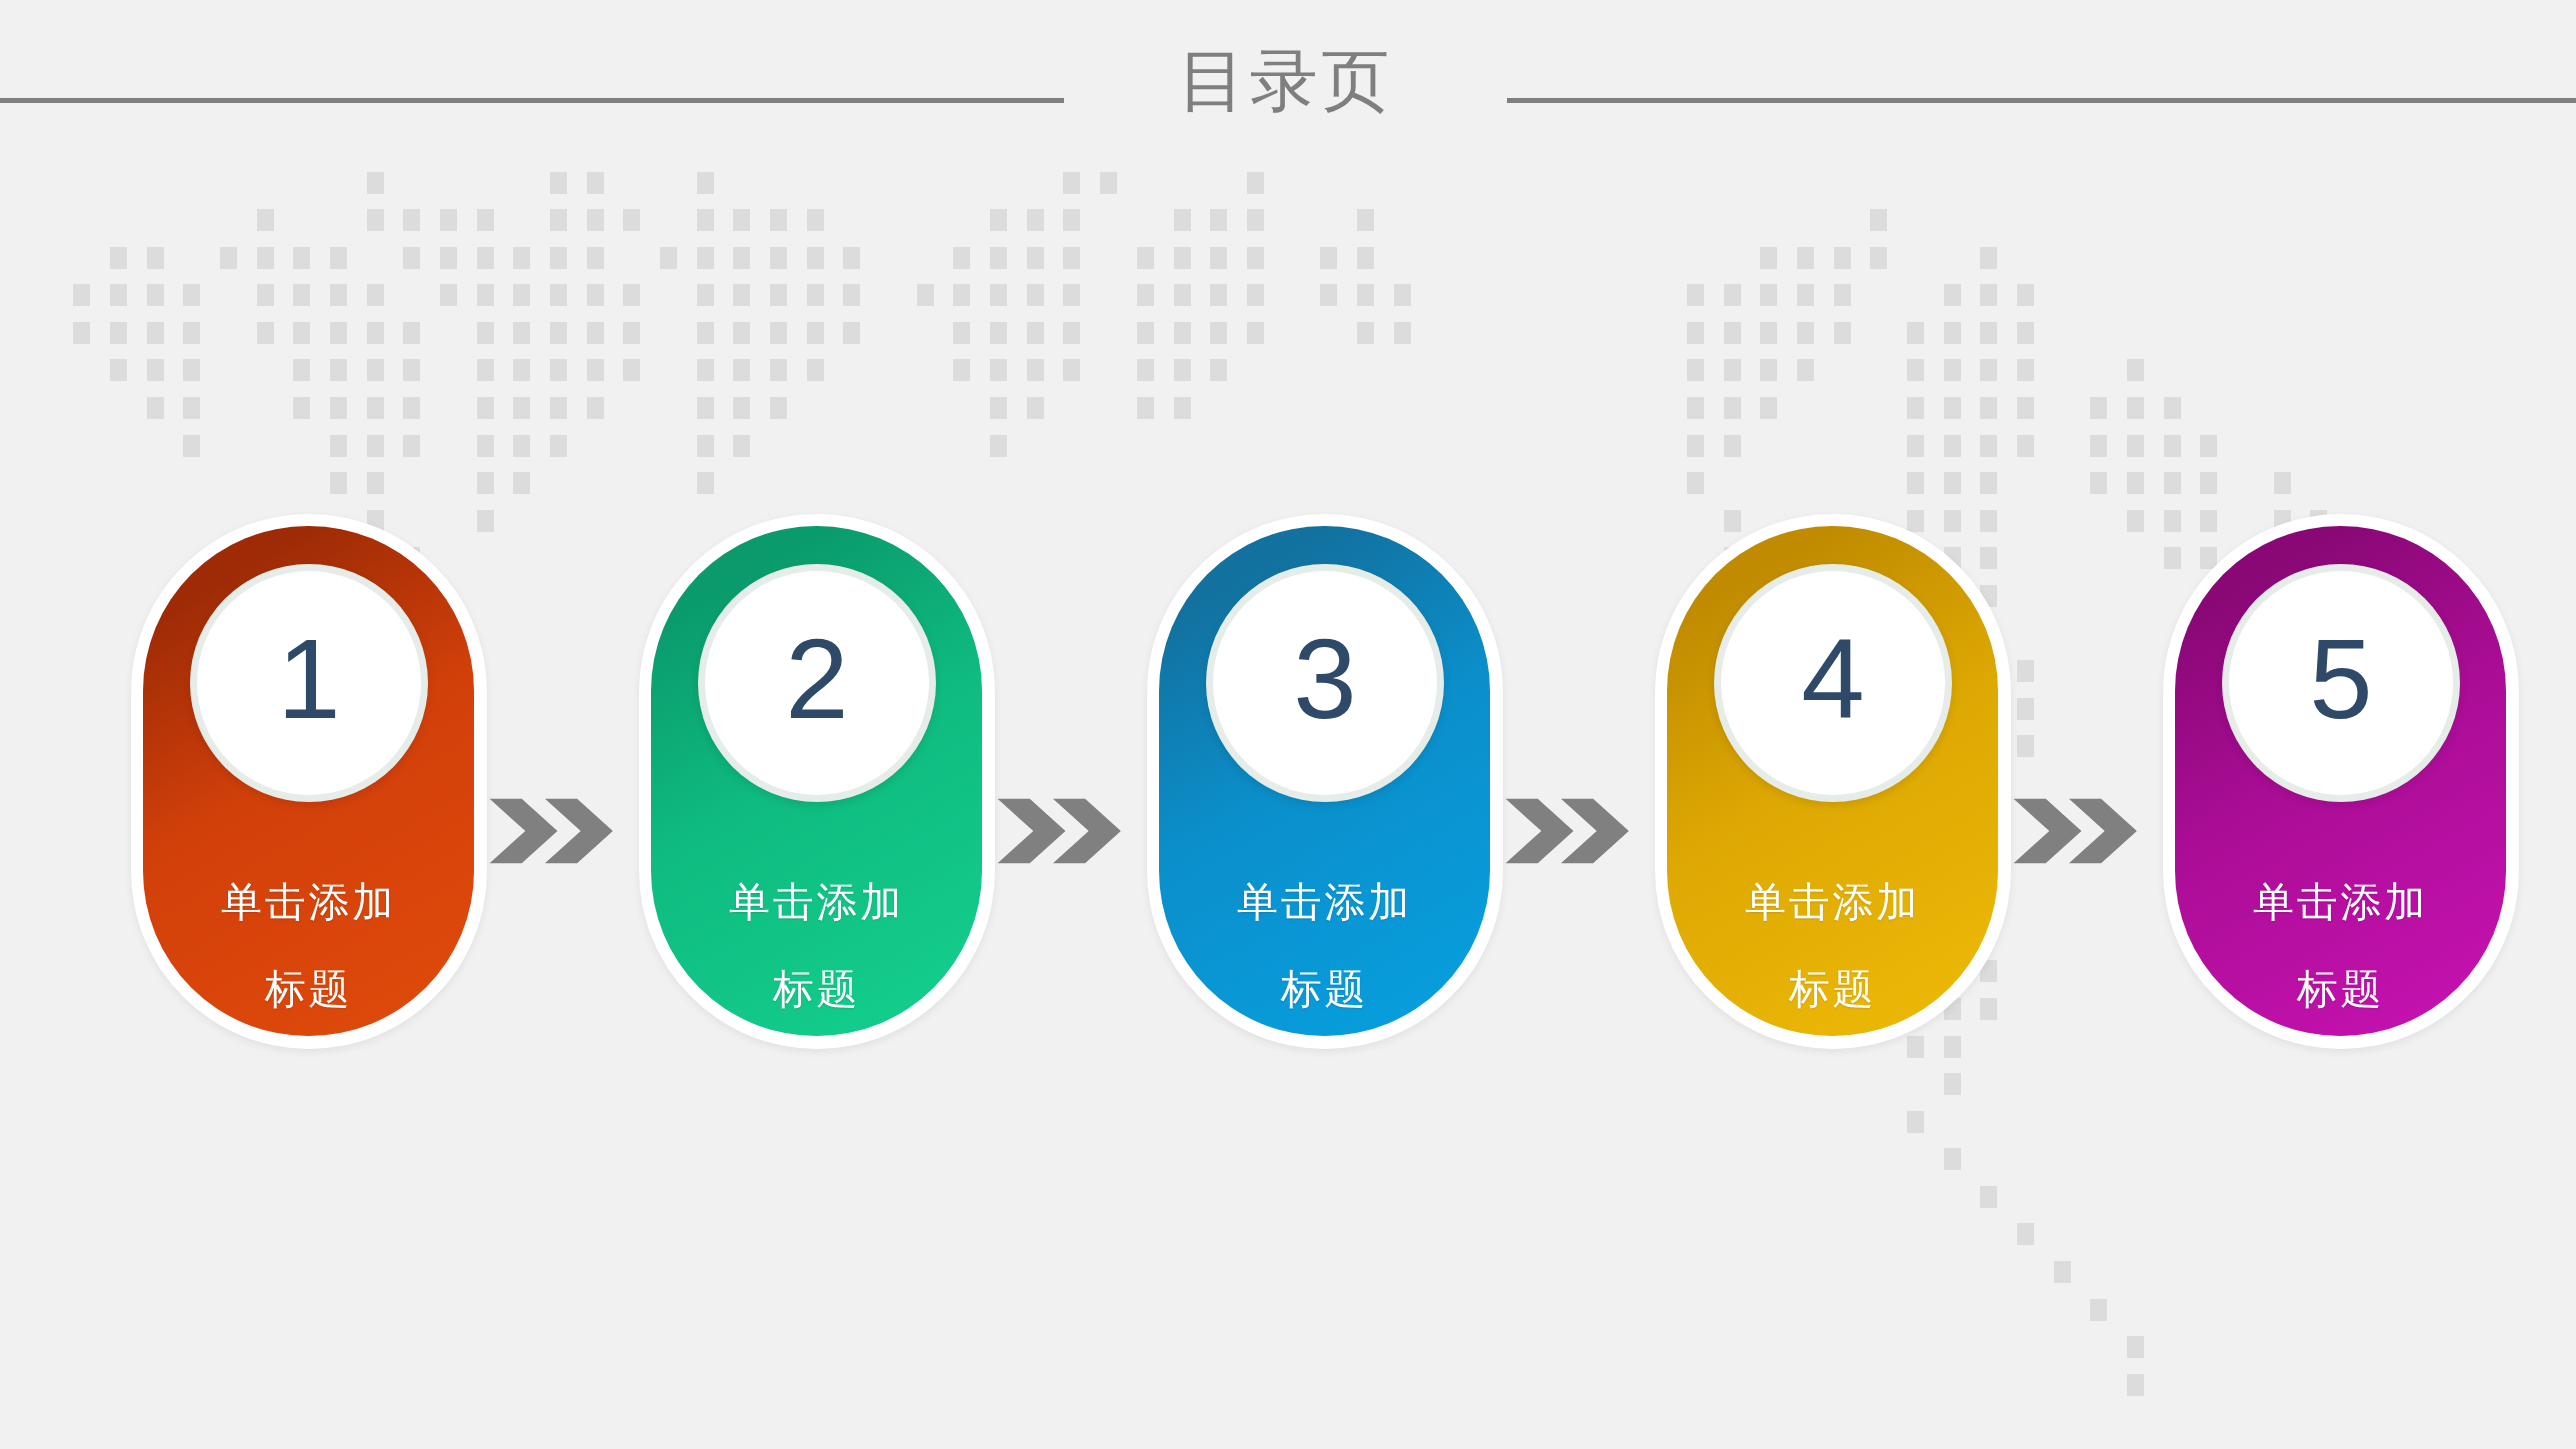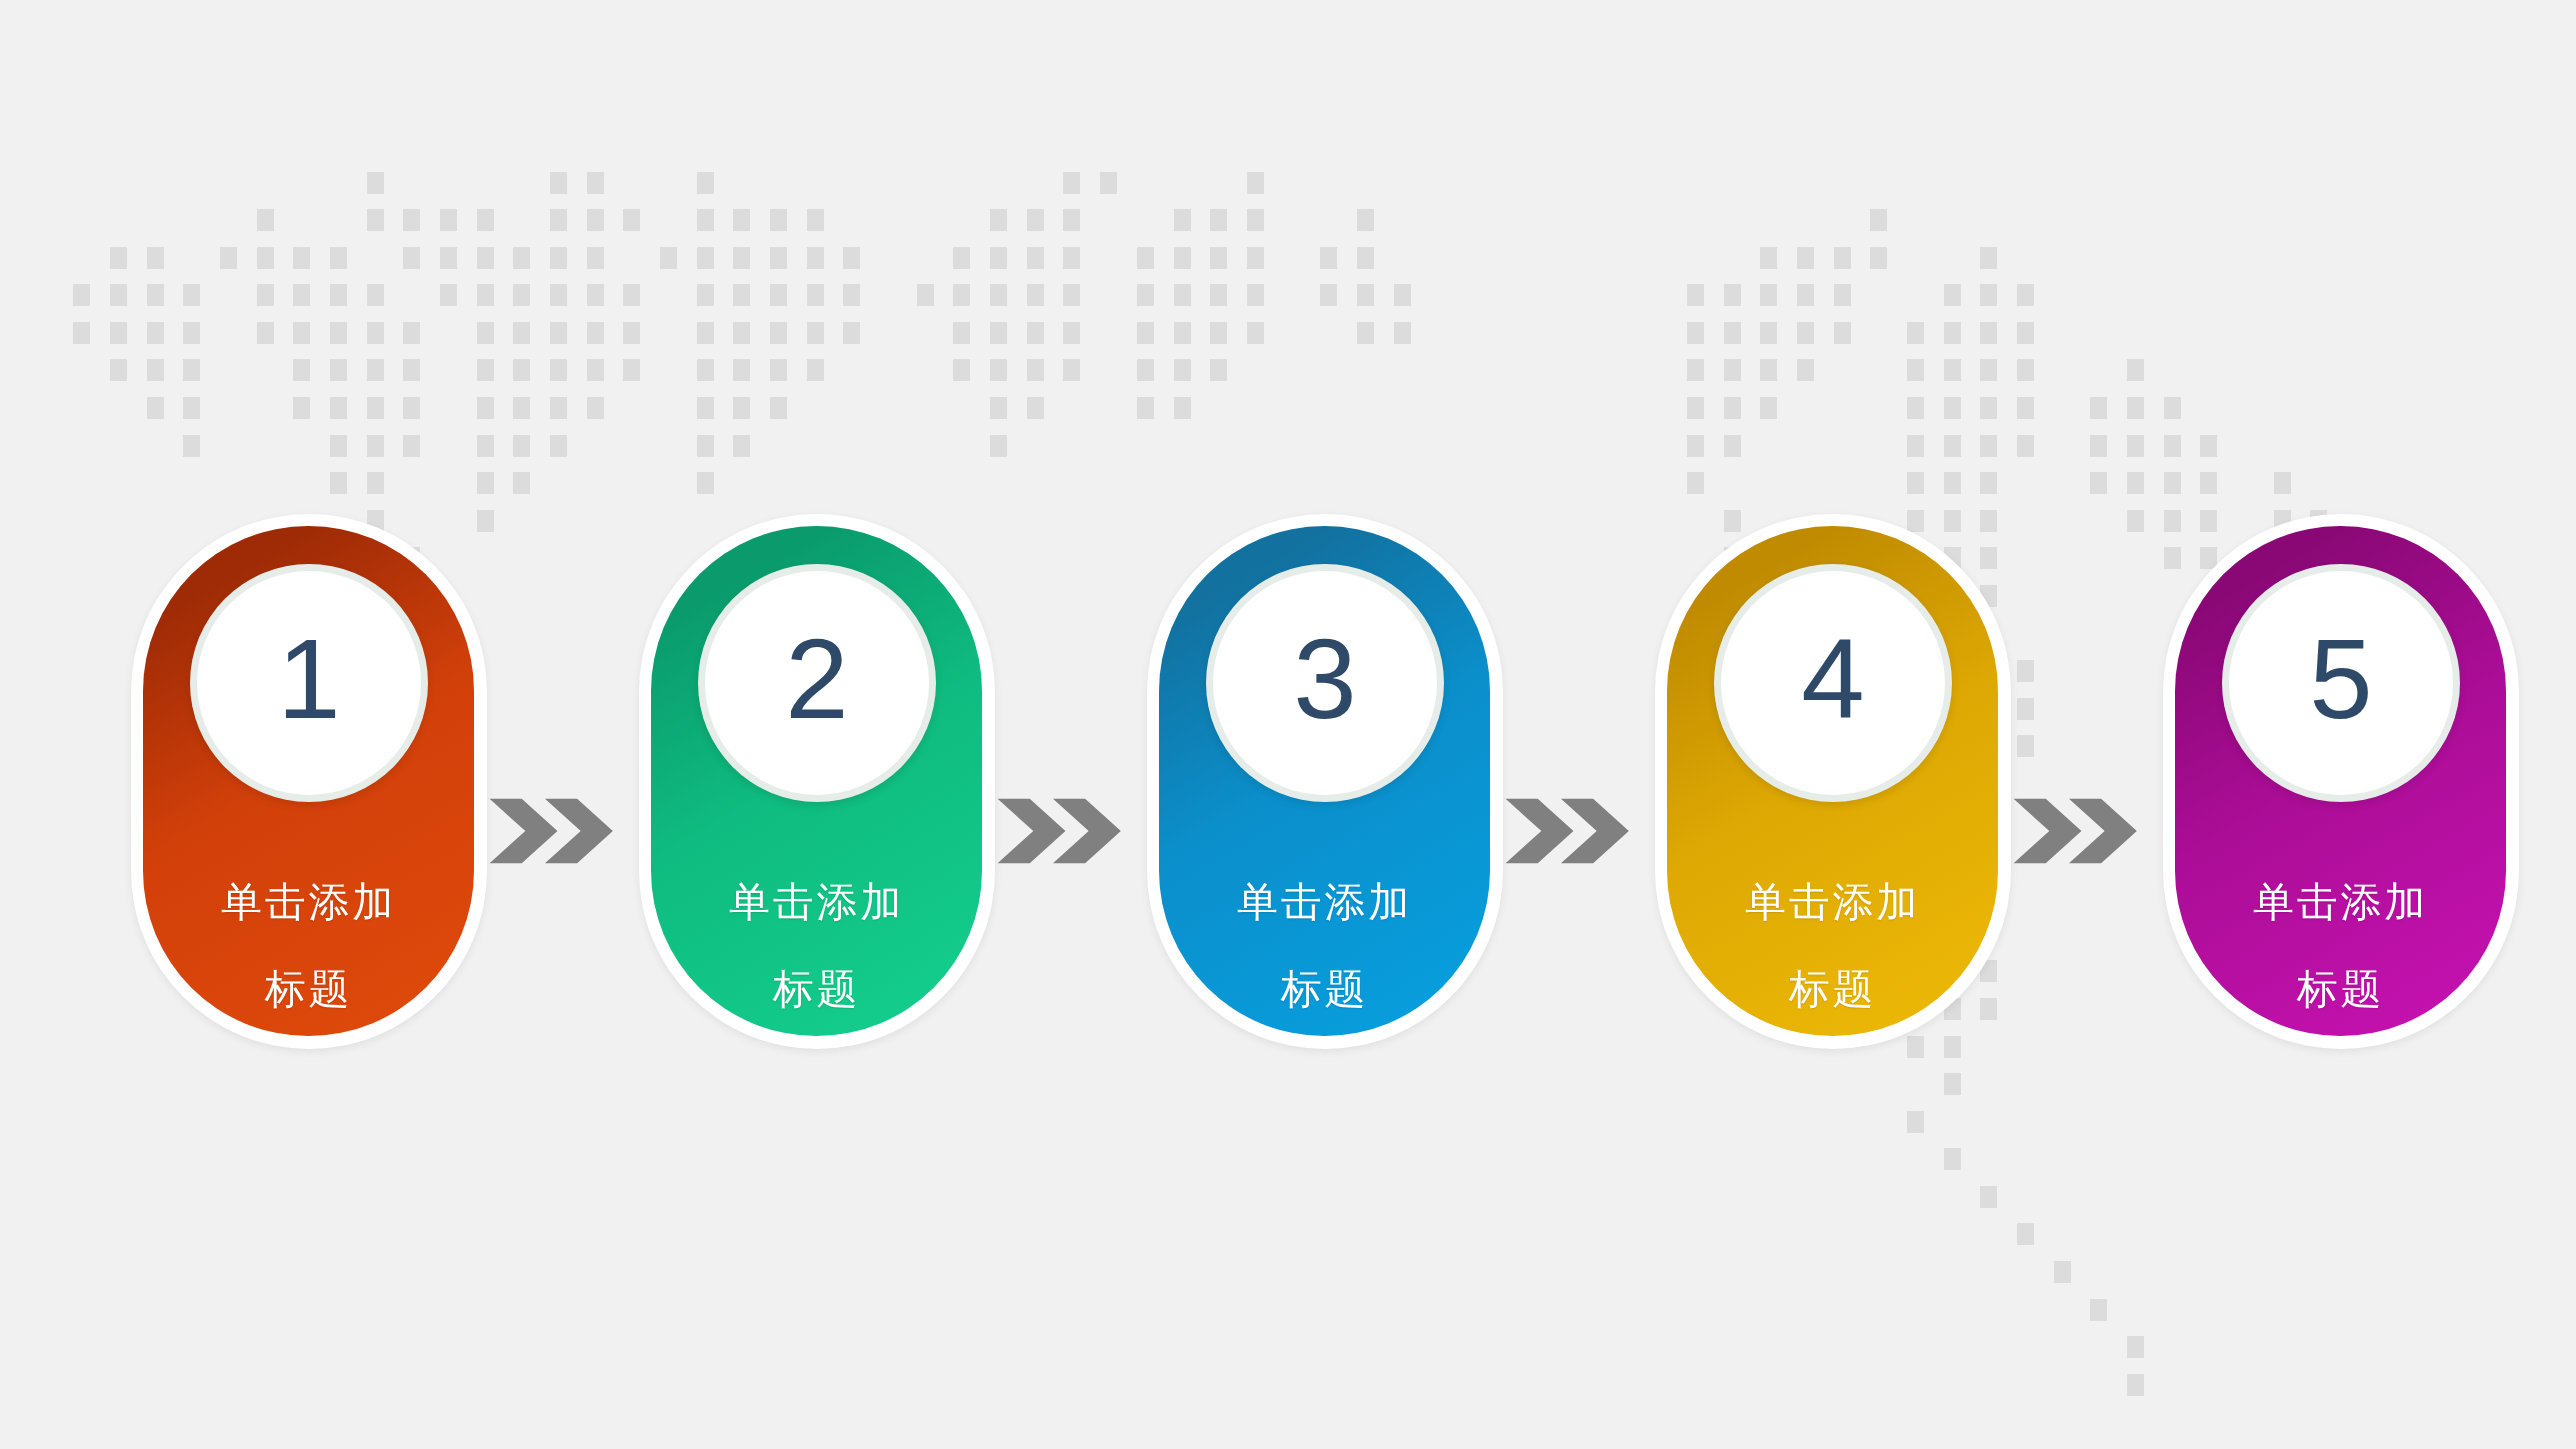--- a/index.html
+++ b/index.html
@@ -502,20 +502,25 @@
       <div class="mapdot" style="left: 1907px; top: 977px; background: rgb(220, 220, 220);"></div>
       <div class="mapdot" style="left: 1944px; top: 1014px; background: rgb(220, 220, 220);"></div>
       <div class="mapdot" style="left: 1980px; top: 1052px; background: rgb(220, 220, 220);"></div>
       <div class="mapdot" style="left: 2017px; top: 1089px; background: rgb(220, 220, 220);"></div>
       <div class="mapdot" style="left: 2054px; top: 1127px; background: rgb(220, 220, 220);"></div>
       <div class="mapdot" style="left: 2090px; top: 1165px; background: rgb(220, 220, 220);"></div>
       <div class="mapdot" style="left: 2127px; top: 1202px; background: rgb(220, 220, 220);"></div>
       <div class="mapdot" style="left: 2127px; top: 1240px; background: rgb(220, 220, 220);"></div>
     </div>
 
+  <div id="title-band">
+    <div class="title-rule" id="title-rule-left"></div>
+    <div class="title-rule" id="title-rule-right"></div>
+    <div id="page-title">目录页</div>
+  </div>
 
   <div id="steps">
 
     <div class="step step-0">
       <div class="pill-halo"></div>
       <div class="pill" id="pill-0" style="background: linear-gradient(150deg, rgb(158, 43, 6) 0%, rgb(158, 43, 6) 14%, rgb(210, 64, 10) 48%, rgb(224, 74, 11) 100%);"></div>
       <div class="pill-label">单击添加</div>
       <div class="pill-label" style="top:420px">标题</div>
       <div class="numdisc-ring"></div>
       <div class="numdisc">

